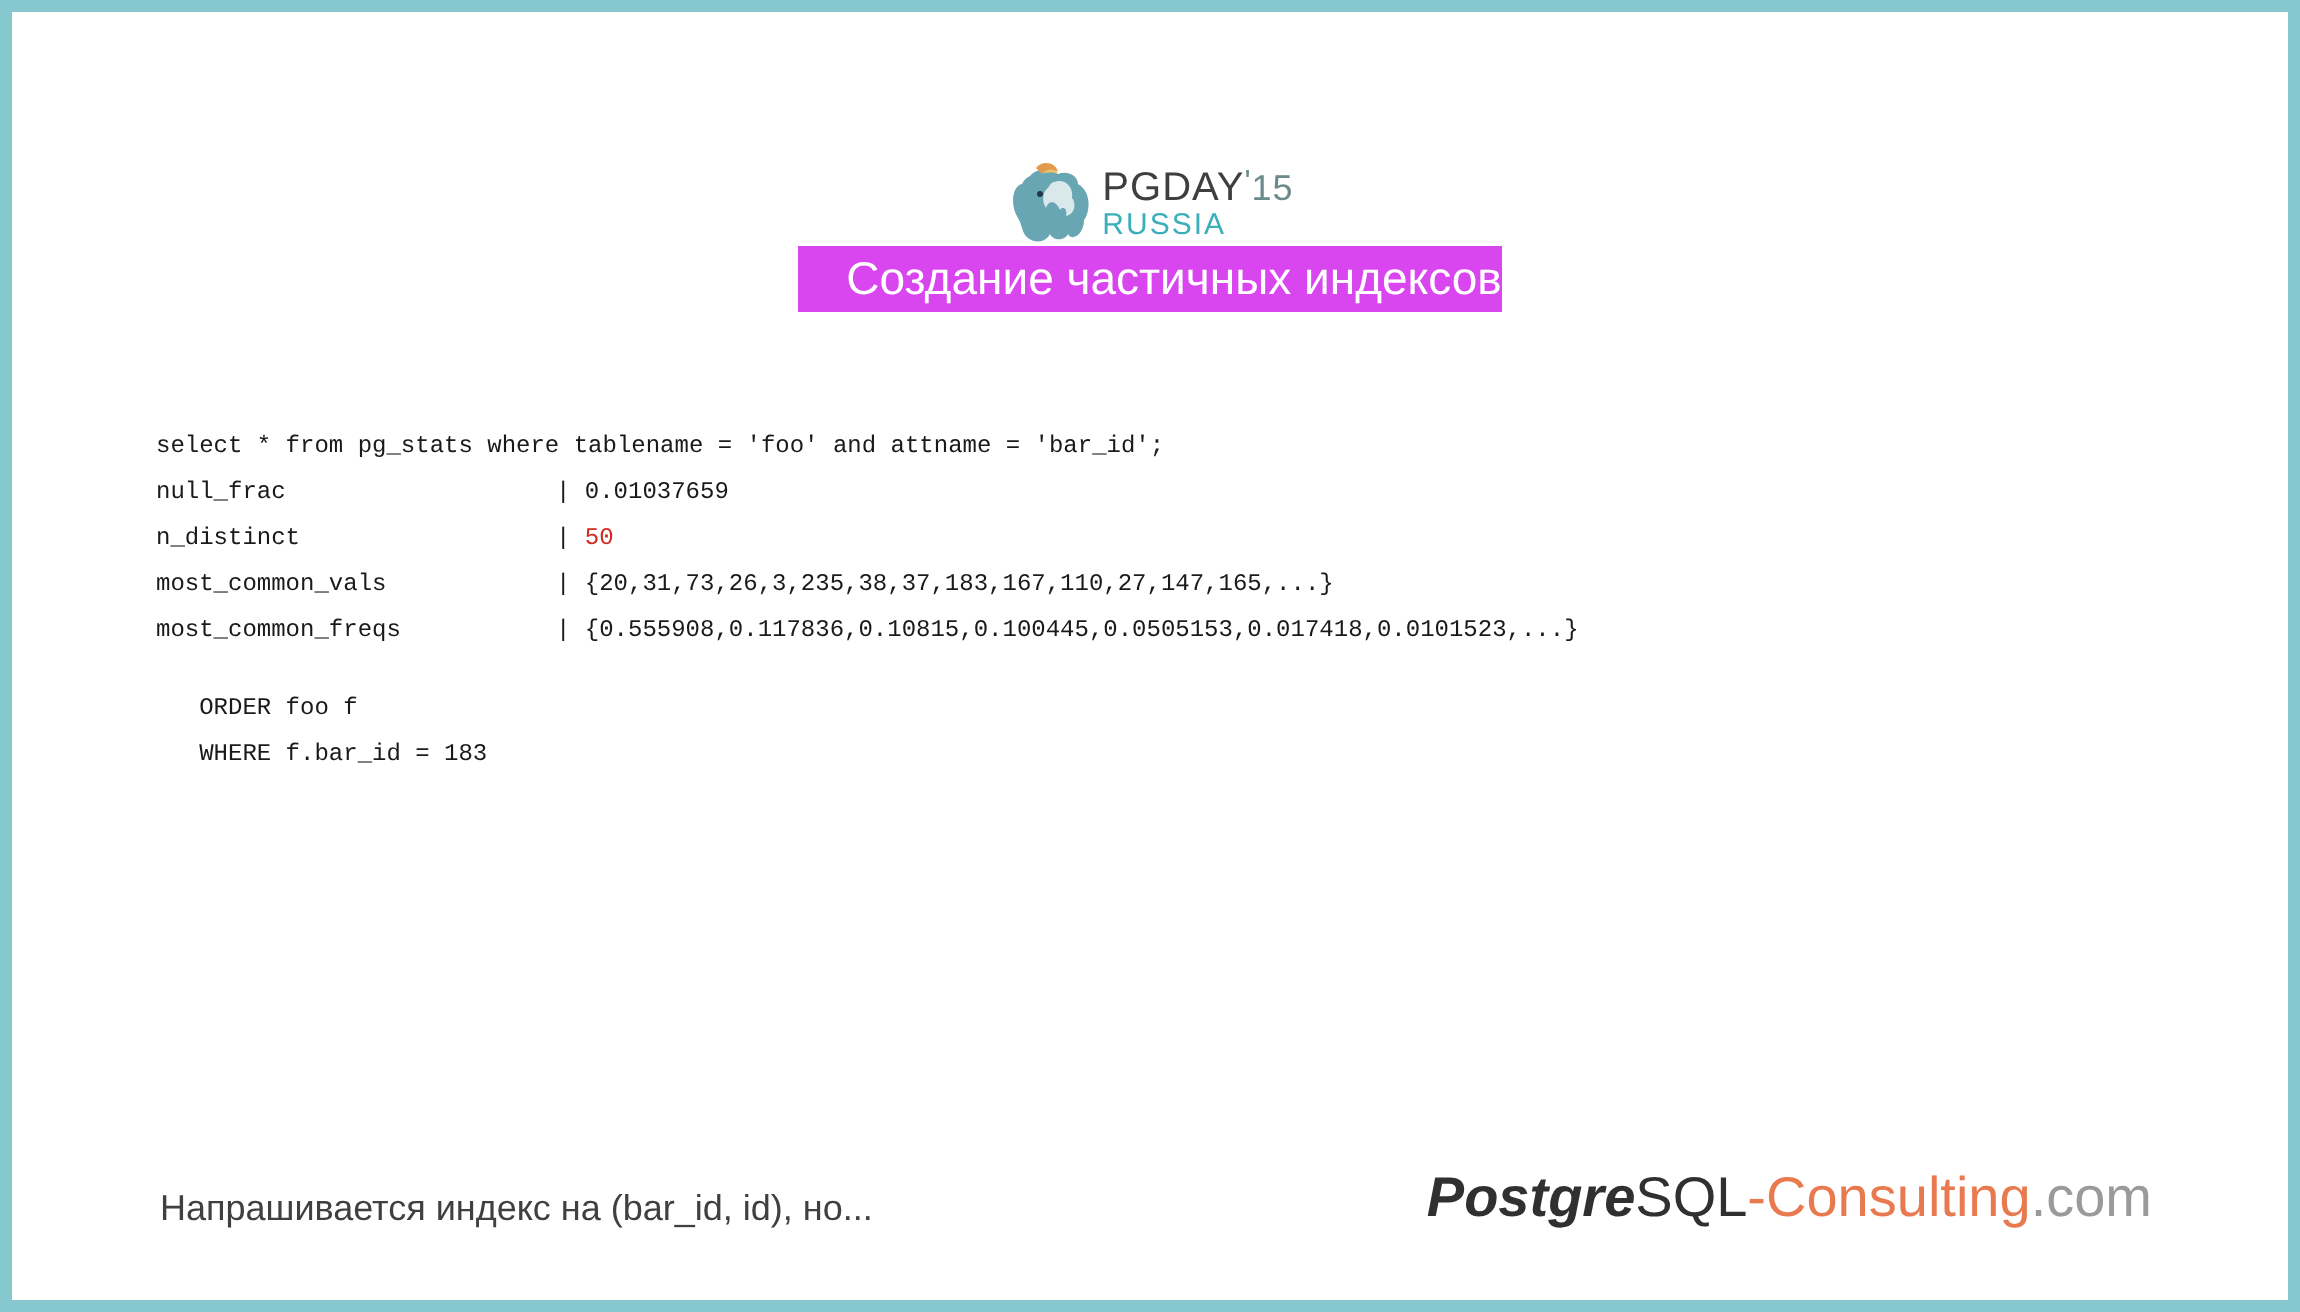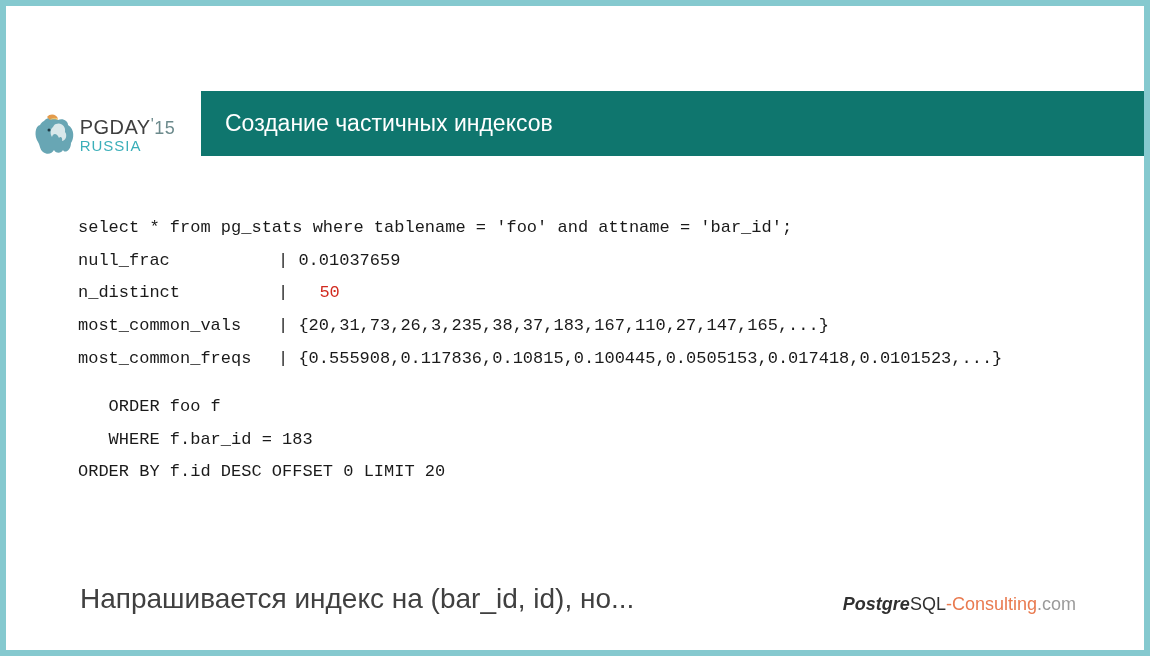--- a/index.html
+++ b/index.html
@@ -12,23 +12,24 @@
   }
   .slide {
     width: 1150px;
     height: 656px;
     border: 6px solid #85c9cf;
     background: #fff;
     position: relative;
   }
   .header-row {
     display: flex;
-    align-items: flex-end;
+    align-items: center;
     height: 75px;
     margin-top: 75px;
+    flex-direction: column;
   }
   .logo-area {
     width: 195px;
     display: flex;
     align-items: center;
     justify-content: center;
     gap: 4px;
   }
   .elephant {
     width: 44px;
@@ -56,55 +57,55 @@
   }
   .logo-text .line2 {
     font-size: 15px;
     color: #3bafb9;
     font-weight: 400;
     letter-spacing: 1px;
   }
   .title-bar {
     flex: 1;
     height: 65px;
-    background: #0f766e;
+    background: #d946ef;
     display: flex;
     align-items: center;
     padding-left: 24px;
   }
   .title-bar .title {
     color: #fff;
     font-size: 23px;
     font-weight: 300;
     font-family: Arial, Helvetica, sans-serif;
   }
   .content {
     margin: 56px 72px 0 72px;
     font-family: "Courier New", Courier, monospace;
-    font-size: 17px;
+    font-size: 12px;
     line-height: 1.92;
     color: #1a1a1a;
     white-space: nowrap;
   }
-  .content .red { color: #d12a1f; margin-left: 21px; }
+  .content .red { color: #d12a1f; }
   .note {
     position: absolute;
     left: 74px;
     bottom: 35px;
     font-family: Arial, Helvetica, sans-serif;
-    font-size: 28px;
+    font-size: 18px;
     color: #404040;
     font-weight: 300;
   }
   .footer-brand {
     position: absolute;
     right: 68px;
     bottom: 35px;
     font-family: Arial, Helvetica, sans-serif;
-    font-size: 18px;
+    font-size: 28px;
     color: #9a9a9a;
     font-weight: 300;
   }
   .footer-brand .b1 { font-weight: 600; color: #303030; font-style: italic;}
   .footer-brand .b2 { color: #303030; font-weight: 300; }
   .footer-brand .dash { color: #e97a4f; font-weight: 400; }
   .footer-brand .b3 { color: #e97a4f; font-weight: 400; }
   .footer-brand .b4 { color: #9a9a9a; font-weight: 300; }
 </style>
 </head>
@@ -137,21 +138,20 @@
 
   <div class="content">
     <div>select * from pg_stats where tablename = 'foo' and attname = 'bar_id';</div>
     <div><span style="display:inline-block;width:200px">null_frac</span><span>| 0.01037659</span></div>
     <div><span style="display:inline-block;width:200px">n_distinct</span><span>| </span><span class="red">50</span></div>
     <div><span style="display:inline-block;width:200px">most_common_vals</span><span>| {20,31,73,26,3,235,38,37,183,167,110,27,147,165,...}</span></div>
     <div><span style="display:inline-block;width:200px">most_common_freqs</span><span>| {0.555908,0.117836,0.10815,0.100445,0.0505153,0.017418,0.0101523,...}</span></div>
     <div style="height:16px"></div>
     <div style="white-space:pre">   ORDER foo f</div>
     <div style="white-space:pre">   WHERE f.bar_id = 183</div>
-    <div>ORDER BY f.id DESC OFFSET 0 LIMIT 20</div>
   </div>
 
   <div class="note">Напрашивается индекс на (bar_id, id), но...</div>
 
   <div class="footer-brand">
     <span class="b1">Postgre</span><span class="b2">SQL</span><span class="dash">-</span><span class="b3">Consulting</span><span class="b4">.com</span>
   </div>
 
 </div>
 

